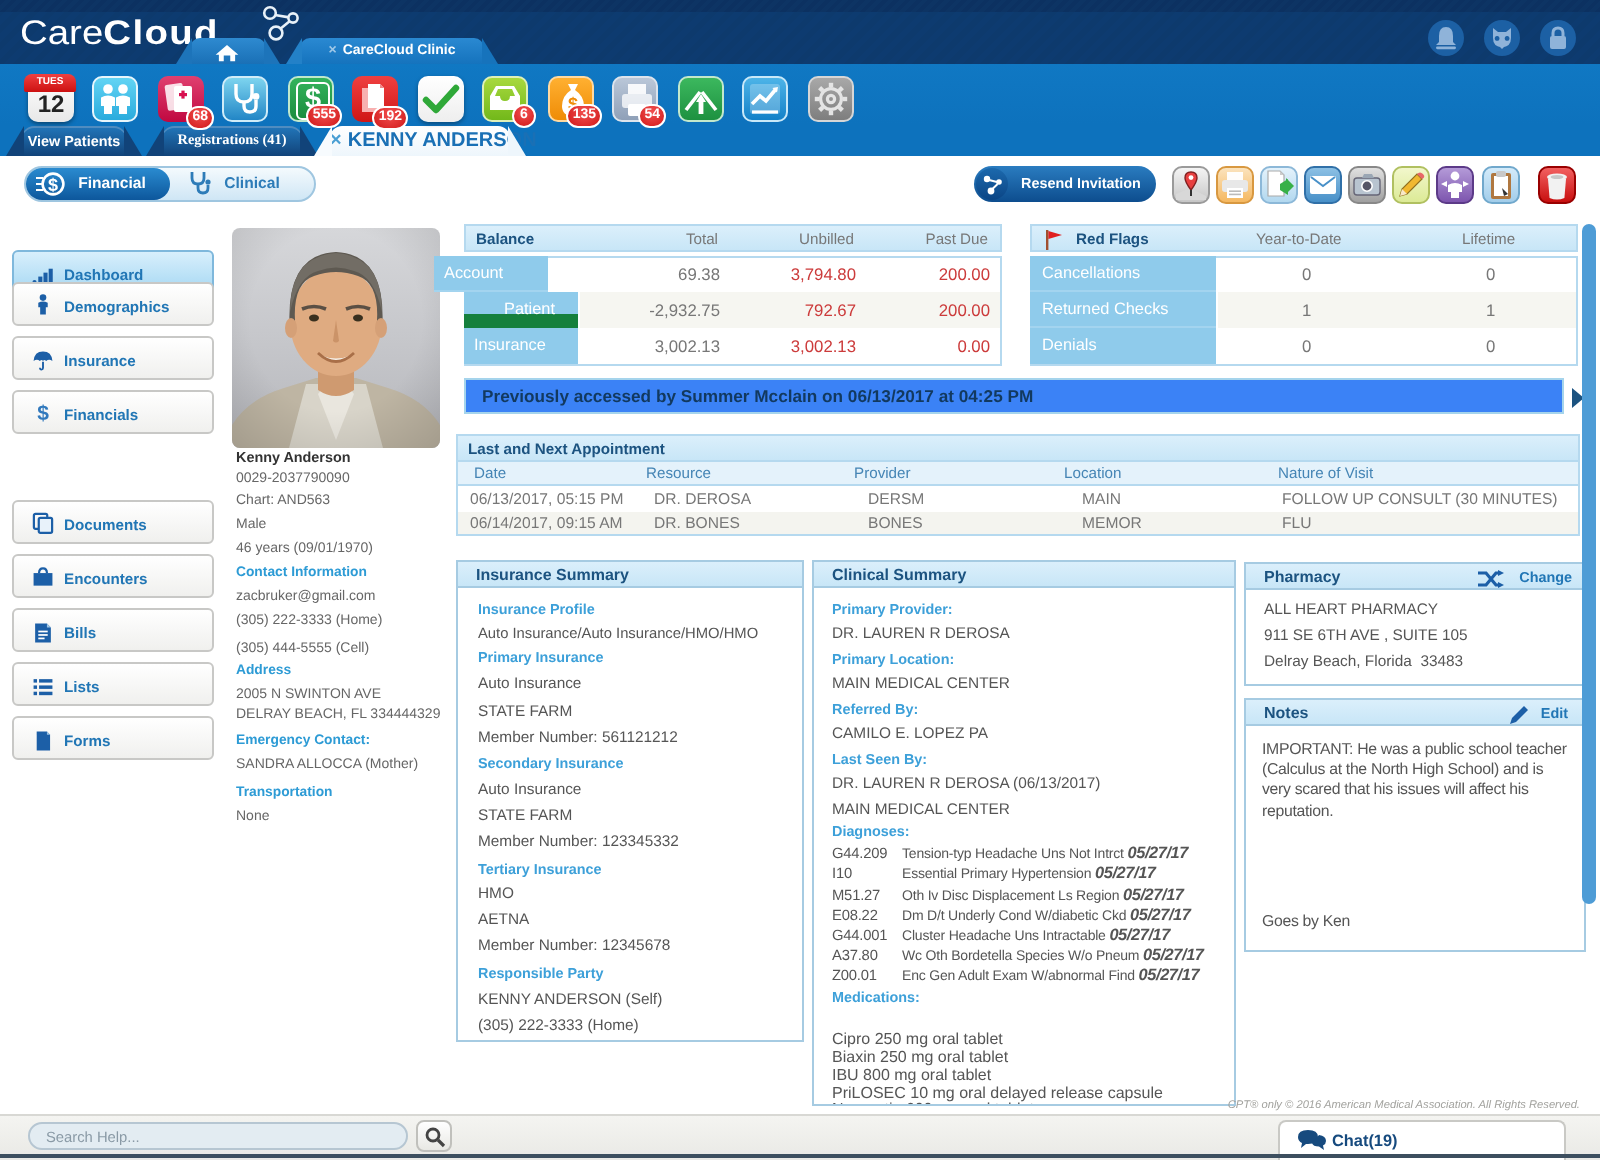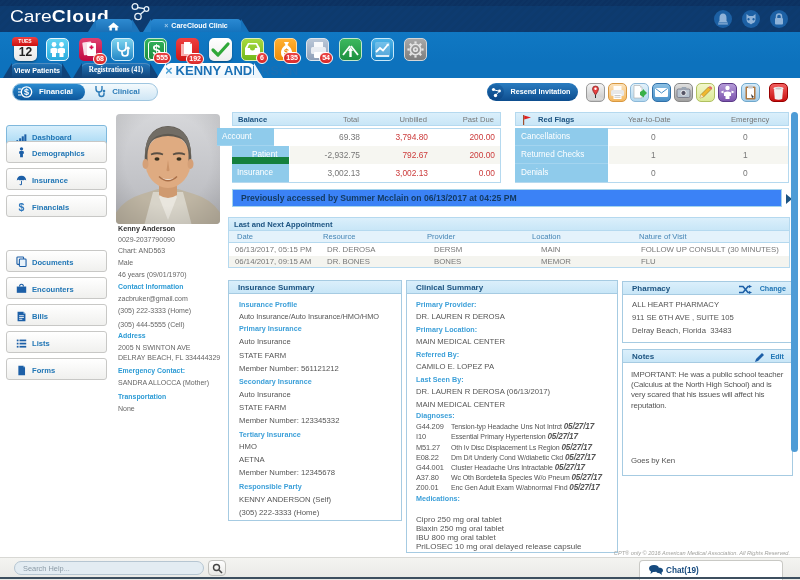--- a/index.html
+++ b/index.html
@@ -31,21 +31,21 @@
 
 #iconbar { left:0; top:32px; width:800px; height:30px; background:linear-gradient(#1078c3,#0d72bd); }
 .appicon { top:38px; width:23px; height:23px; border-radius:5px; z-index:6; }
 .badge { position:absolute; right:-5px; bottom:-4px; min-width:12px; height:12px; padding:0 2px; border-radius:7px; background:radial-gradient(circle at 50% 30%,#f25050,#d01818); border:1px solid #fff; color:#fff; font-size:7px; font-weight:700; line-height:10px; text-align:center; }
 
 
 #tabrow { left:0; top:62px; width:800px; height:16px; background:#0d72bd; }
 .dtab { position:absolute; height:15px; white-space:nowrap; z-index:4; background:linear-gradient(#2277bb,#114379); color:#fff; font-size:7.2px; font-weight:700; text-align:center; line-height:15px; border-radius:6px 6px 0 0; box-shadow:inset 0 1px 0 #4f8cc0; }
 .dtab:before{ content:""; position:absolute; left:-8px; top:0; border-left:9px solid transparent; border-bottom:15px solid #114379; }
 .dtab:after{ content:""; position:absolute; right:-8px; top:0; border-right:9px solid transparent; border-bottom:15px solid #114379; }
-.wtab { position:absolute; height:15px; white-space:nowrap; z-index:4; background:linear-gradient(#ffffff,#eef6fc); color:#1a70b5; font-size:13px; font-weight:700; text-align:right; line-height:15px; border-radius:6px 6px 0 0; }
+.wtab { position:absolute; height:15px; white-space:nowrap; z-index:4; background:linear-gradient(#ffffff,#eef6fc); color:#1a70b5; font-size:10px; font-weight:700; text-align:right; line-height:15px; border-radius:6px 6px 0 0; }
 .wtab:before{ content:""; position:absolute; left:-8px; top:0; border-left:9px solid transparent; border-bottom:15px solid #f7fbfe; }
 .wtab:after{ content:""; position:absolute; right:-8px; top:0; border-right:9px solid transparent; border-bottom:15px solid #eef6fc; }
 
 
 #content { left:0; top:78px; width:800px; height:479px; background:#fff; }
 
 
 #toggle { left:12px; top:5px; width:146px; height:18px; border-radius:9px; border:1px solid #9fc6e0; background:linear-gradient(#f4fafd,#cfe6f5); }
 #togF { position:absolute; left:0; top:0; width:72px; height:16px; border-radius:8px; background:linear-gradient(#2a8bd0,#0d579c); color:#fff; font-size:7.8px; font-weight:700; line-height:16px; text-align:center; padding-left:14px; }
 #togC { position:absolute; left:72px; top:0; width:72px; height:16px; color:#2d7cb8; font-size:7.8px; font-weight:700; line-height:16px; text-align:center; padding-left:10px; }
@@ -528,21 +528,21 @@
       <span class="red" style="position:absolute;right:5px">0.00</span>
     </div>
 
 <div class="abs tblhead" style="left:515px;top:33.7px;width:274px;height:14px;line-height:14px;border:1px solid #b5d9ef;">
  <svg style="position:absolute;left:6px;top:2.5px" width="10" height="10" viewBox="0 0 10 10">
         <path d="M1 0 L2.2 0 L2.2 10 L1 10 Z" fill="#a05030"></path>
         <path d="M2.2 0.5 L9 2.5 L2.2 4.5 Z" fill="#e02020"></path>
       </svg>
  <span style="position:absolute;left:22px">Red Flags</span>
  <span class="gray" style="position:absolute;left:112px;font-weight:400;font-size:7.6px">Year-to-Date</span>
- <span class="gray" style="position:absolute;left:215px;font-weight:400;font-size:7.6px">Emergency</span>
+ <span class="gray" style="position:absolute;left:215px;font-weight:400;font-size:7.6px">Lifetime</span>
 </div>
 <div class="abs" style="left:515px;top:49.5px;width:274px;height:55px;border:1px solid #b5d9ef;background:#fff"></div>
 <div class="abs lblcell" style="left:515px;top:49.5px;width:93px;height:18px;line-height:18px;padding-left:6px;border-bottom:1px solid #a3d4ef">Cancellations</div>
 <div class="abs lblcell" style="left:515px;top:67.8px;width:93px;height:18px;line-height:18px;padding-left:6px;border-bottom:1px solid #a3d4ef">Returned Checks</div>
 <div class="abs lblcell" style="left:515px;top:86.1px;width:93px;height:18.4px;line-height:18px;padding-left:6px">Denials</div>
 <div class="abs" style="left:609px;top:67.8px;width:179px;height:18px;background:#f6f6f1"></div>
 <div class="abs gray" style="left:609px;top:49.5px;width:179px;height:18px;font-size:8.4px;line-height:18px">
  <span style="position:absolute;left:42px">0</span>
       <span style="position:absolute;left:134px">0</span>
     </div>

